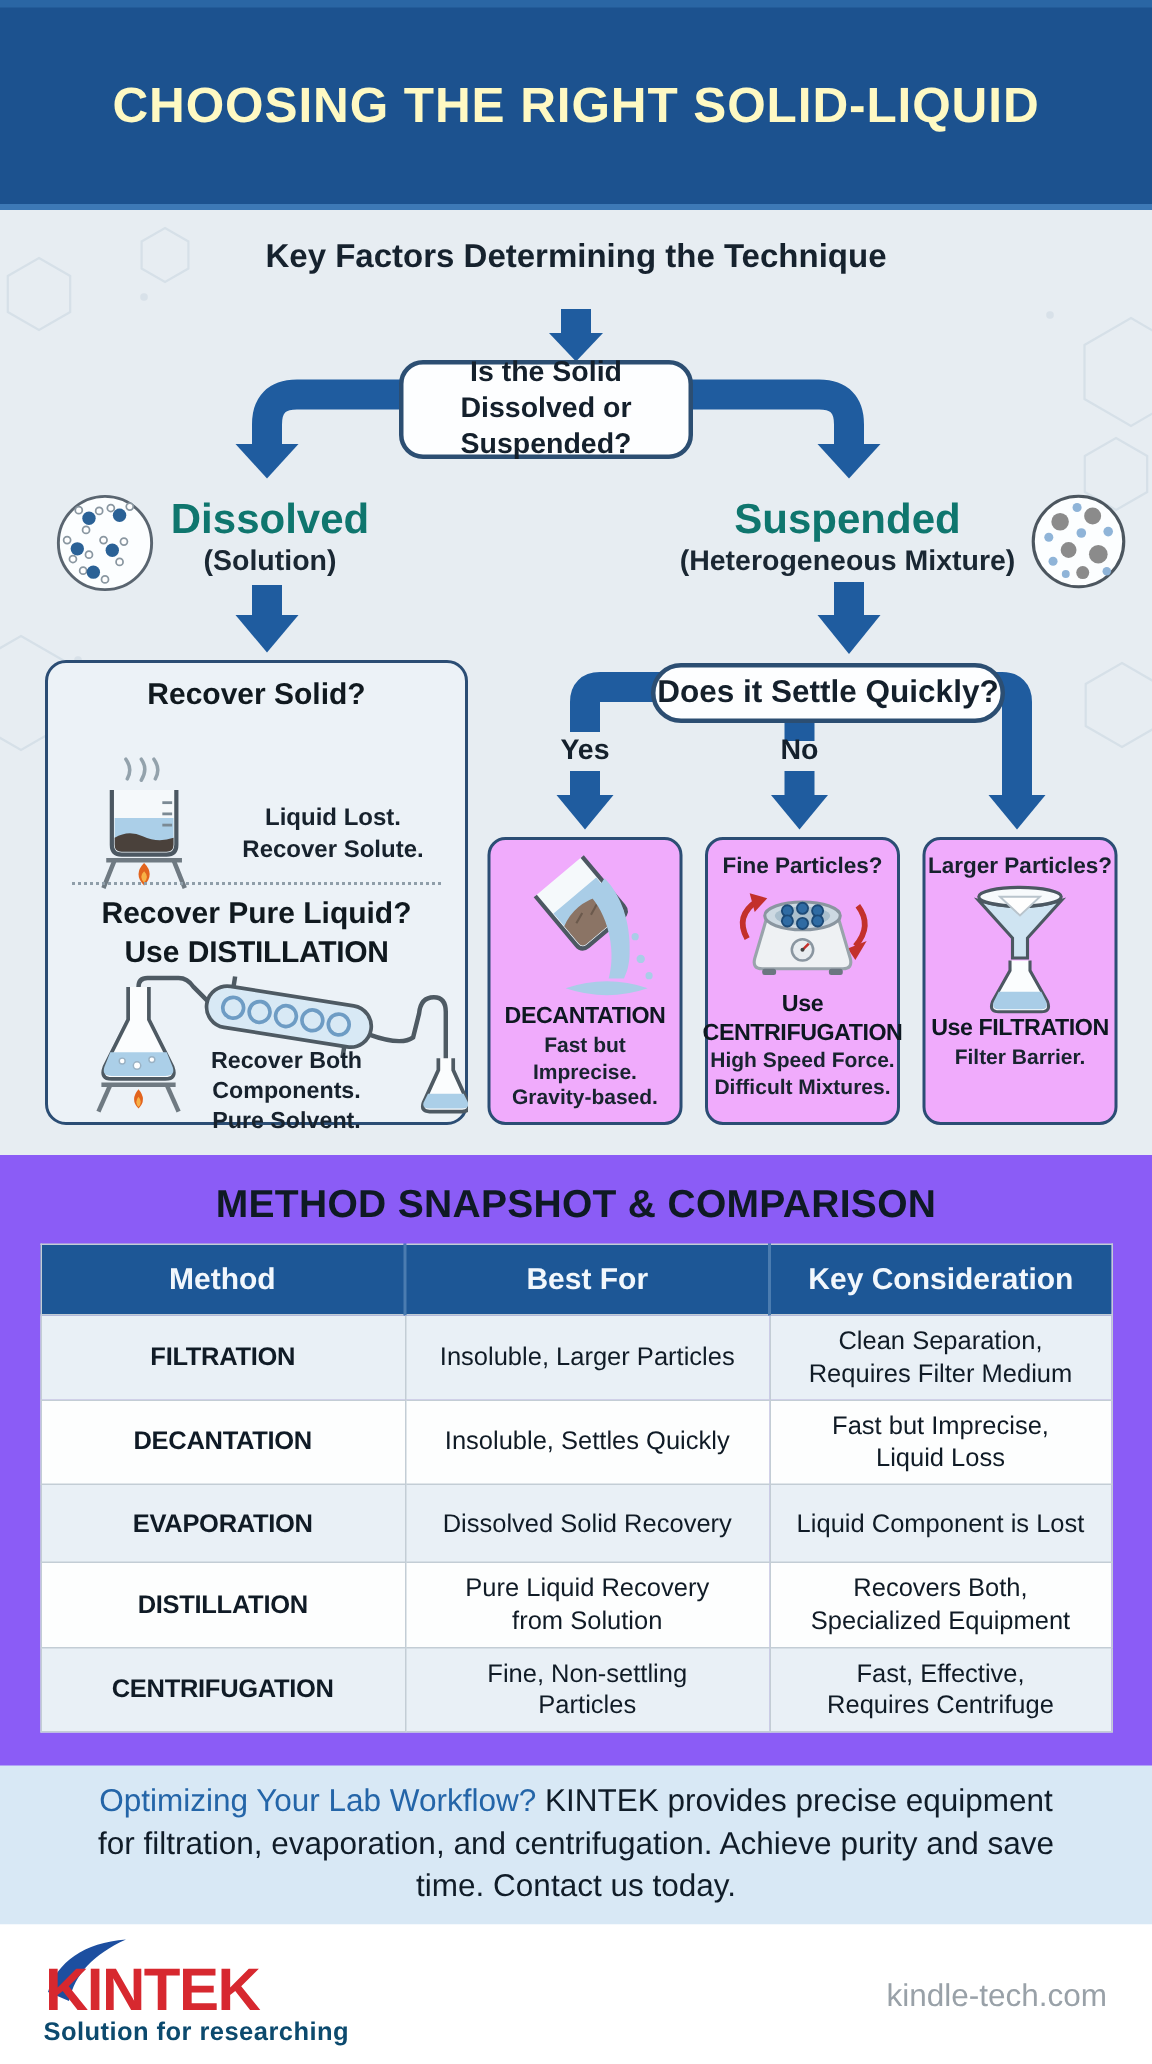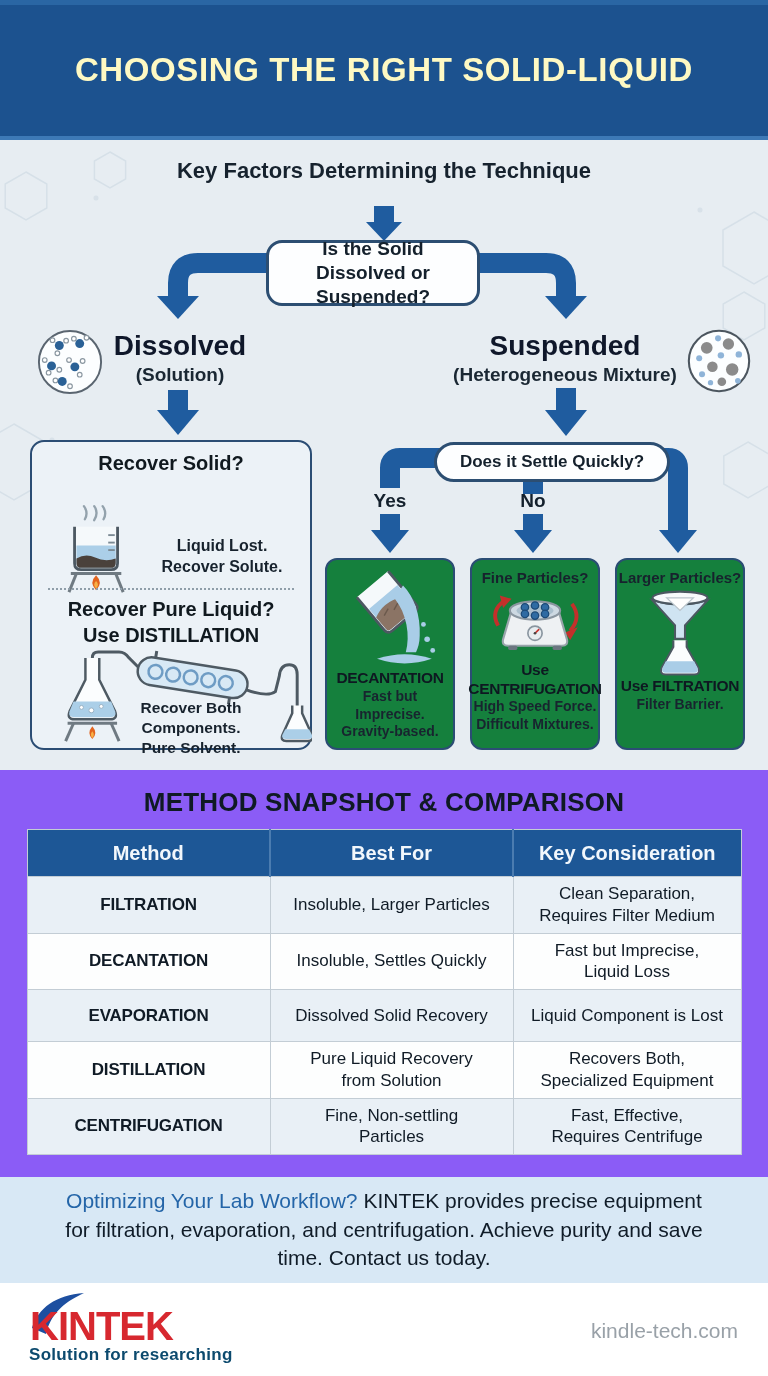--- a/index.html
+++ b/index.html
@@ -14,23 +14,23 @@
 
   
   .flow { position:absolute; top:140px; left:0; width:768px; height:630px; background:#e7edf2; }
   .decor { position:absolute; top:0; left:0; z-index:0; }
   .intro { position:absolute; top:16px; left:0; width:100%; text-align:center; z-index:2;
            font-size:22px; font-weight:800; color:#16222e; line-height:1.32; }
   .connectors { position:absolute; top:0; left:0; z-index:1; }
   .qbox { position:absolute; background:#fdfeff; border:3px solid #2c4e72; border-radius:16px; z-index:2;
           display:flex; align-items:center; justify-content:center; text-align:center;
           font-weight:800; color:#14202c; }
-  #q1 { left:266px; top:100px; width:214px; height:66px; font-size:19px; line-height:1.25; padding:4px 15px; }
-  #q2 { left:434px; top:302px; width:236px; height:40px; font-size:17px; border-radius:20px; }
-  .branch-title { position:absolute; z-index:2; text-align:center; font-weight:800; font-size:28px; color:#0f172a; }
+  #q1 { left:266px; top:100px; width:196px; height:66px; font-size:19px; line-height:1.25; padding:4px 15px; }
+  #q2 { left:434px; top:302px; width:236px; height:40px; font-size:21px; border-radius:20px; }
+  .branch-title { position:absolute; z-index:2; text-align:center; font-weight:800; font-size:28px; color:#0f766e; }
   #dissolved-title { left:105px; top:190px; width:150px; }
   #suspended-title { left:440px; top:190px; width:250px; }
   .branch-sub { position:absolute; z-index:2; text-align:center; font-weight:600; font-size:19px; color:#1a2733; }
   #dissolved-sub { left:95px;  top:224px; width:170px; }
   #suspended-sub { left:418px; top:224px; width:294px; }
   .circle-icon { position:absolute; z-index:2; }
   #dissolved-icon { left:36px;  top:188px; }
   #suspended-icon { left:686px; top:188px; }
   .yesno { position:absolute; z-index:2; width:44px; text-align:center; font-size:19px; font-weight:800; color:#14202c; }
   #label-yes { left:368px; top:350px; }
@@ -44,21 +44,21 @@
   .lb-use b { font-weight:900; letter-spacing:-.2px; }
   #lb-q1 { top:10px; } #lb-use1 { top:36px; }
   #lb-q2 { top:156px; } #lb-use2 { top:182px; }
   #evap-icon { position:absolute; left:22px; top:62px; }
   .lb-note { position:absolute; text-align:center; font-size:16px; font-weight:700; line-height:1.3; color:#17222d; }
   #evap-note { left:110px; top:94px; width:160px; }
   .lb-divider { position:absolute; top:146px; left:16px; right:16px; border-top:2px dotted #8f9ea9; }
   #distill-wrap { position:absolute; left:1px; top:208px; width:279px; height:98px; }
   #distill-note { left:58px; top:48px; width:200px; font-size:15.5px; }
 
-  .small-box { position:absolute; top:418px; width:130px; height:192px; background:#15803d;
+  .small-box { position:absolute; top:418px; width:130px; height:192px; background:#f0abfc;
                border:2.5px solid #2b4d74; border-radius:12px; z-index:2;
                display:flex; flex-direction:column; align-items:center; text-align:center; padding-top:5px; }
   #box-dec { left:325px; } #box-cent { left:470px; } #box-filt { left:615px; }
   .sb-q { font-size:15px; font-weight:700; color:#17222d; margin:4px 0 1px; }
   .sb-title { font-size:15.5px; font-weight:800; color:#0e1821; letter-spacing:-.3px; line-height:1.2; }
   .sb-note { font-size:14px; font-weight:600; color:#18242f; line-height:1.28; }
 
   
   .compare { position:absolute; top:770px; left:0; width:768px; height:408px; background:#8b5cf6; }
   .compare h2 { text-align:center; font-size:26px; font-weight:800; color:#0f1a24; margin:17px 0 11px; letter-spacing:.2px; }

